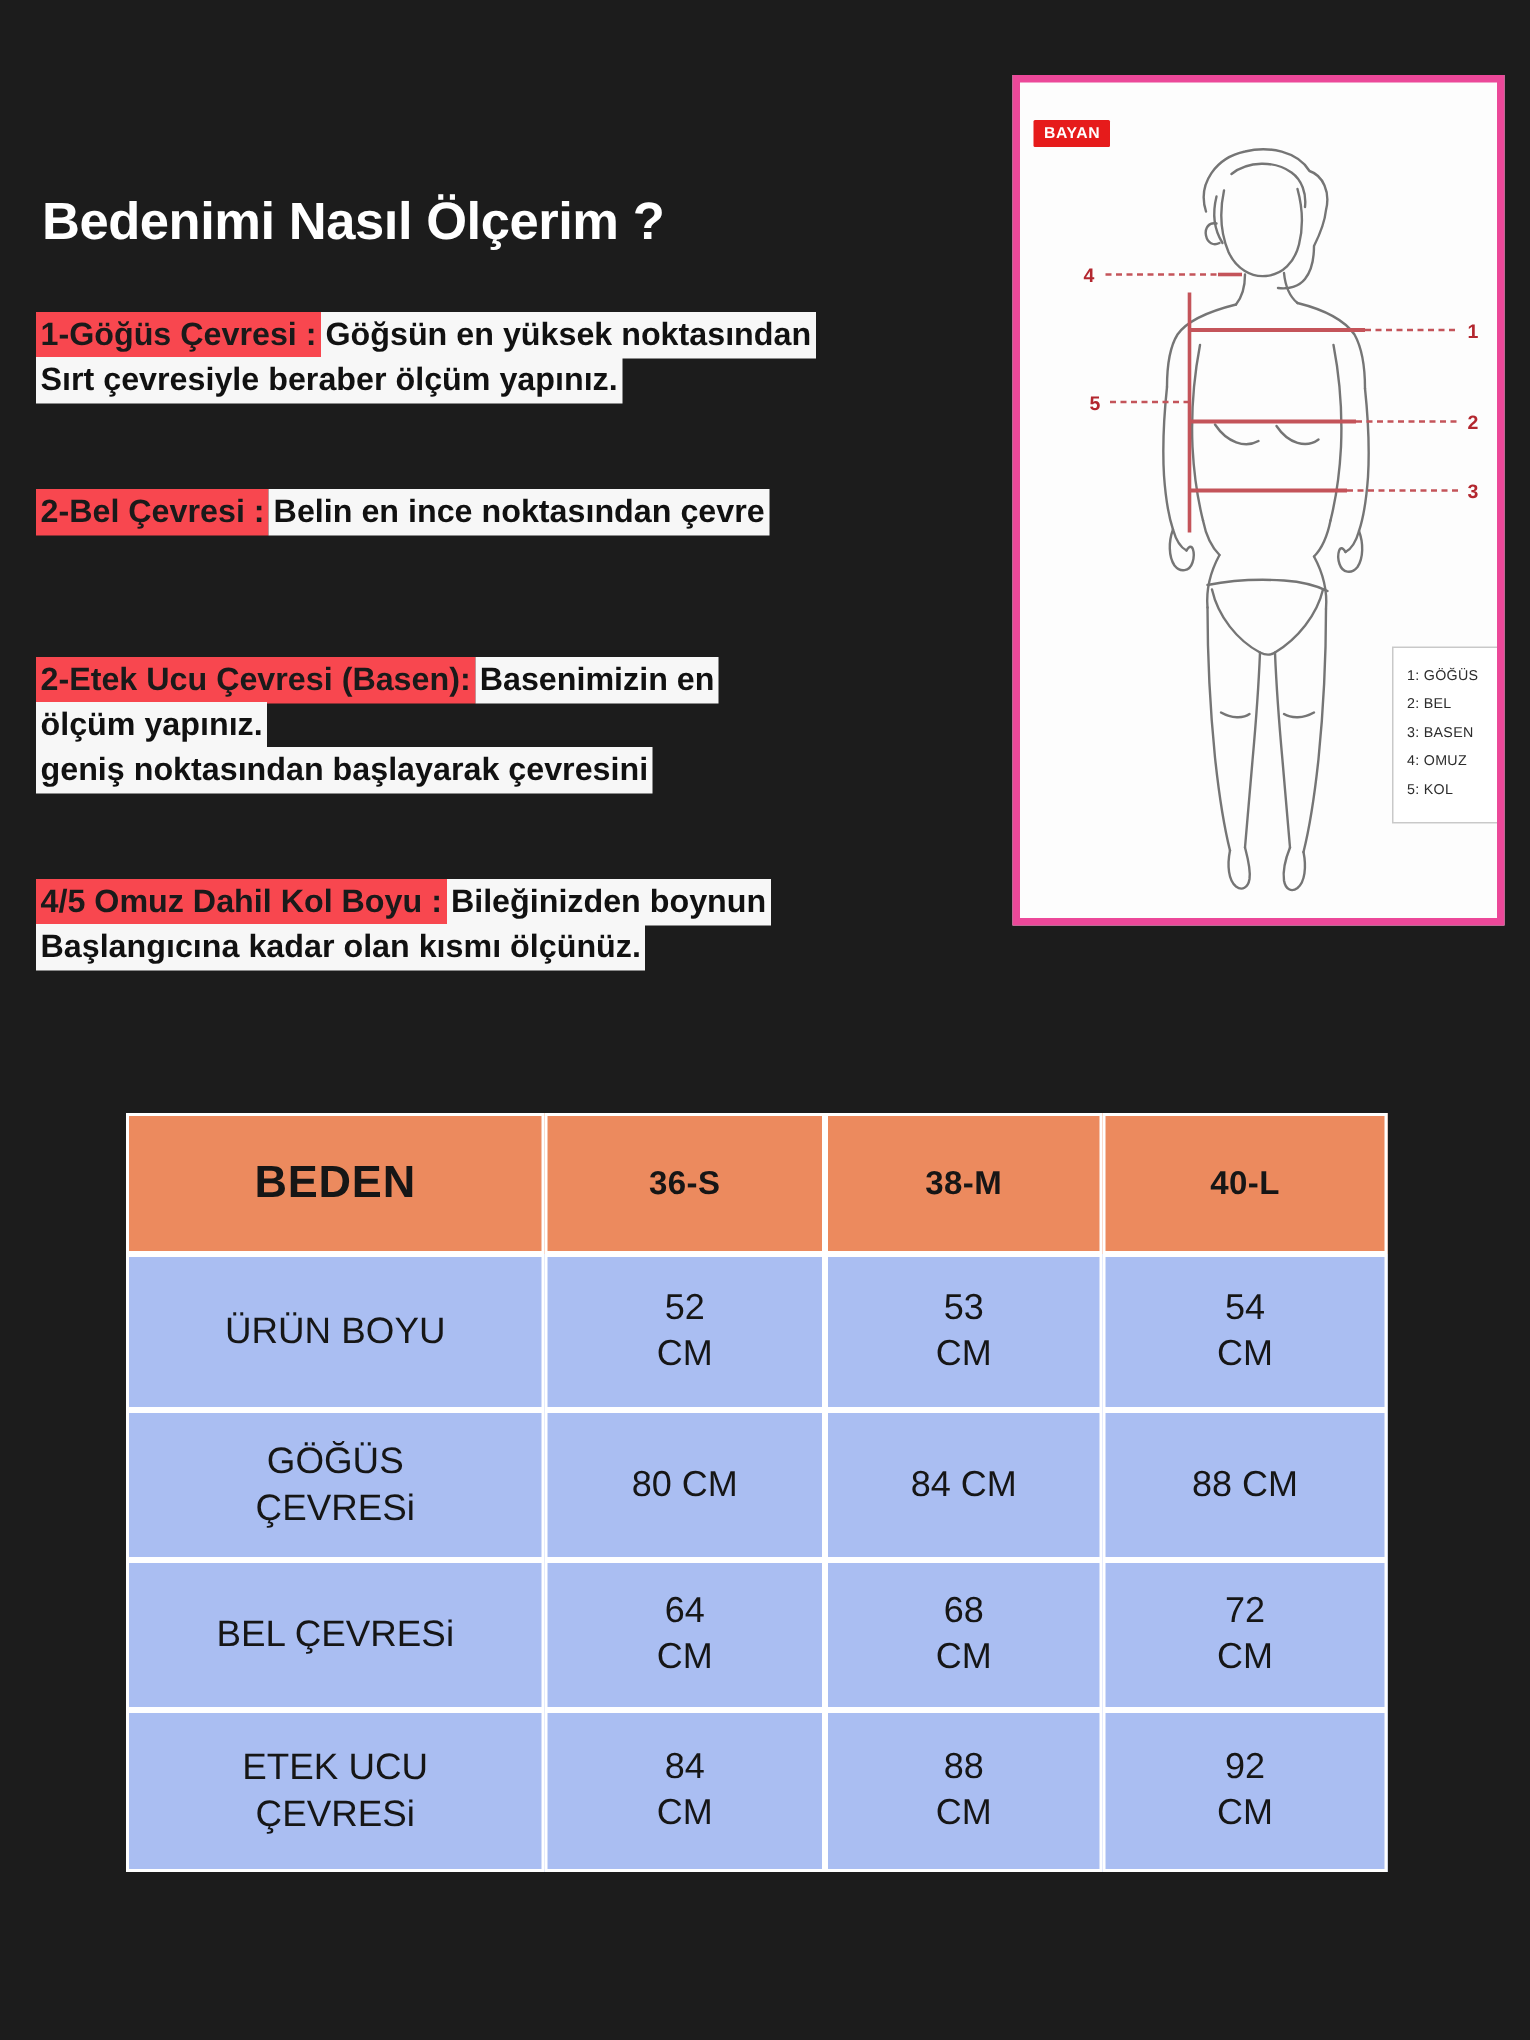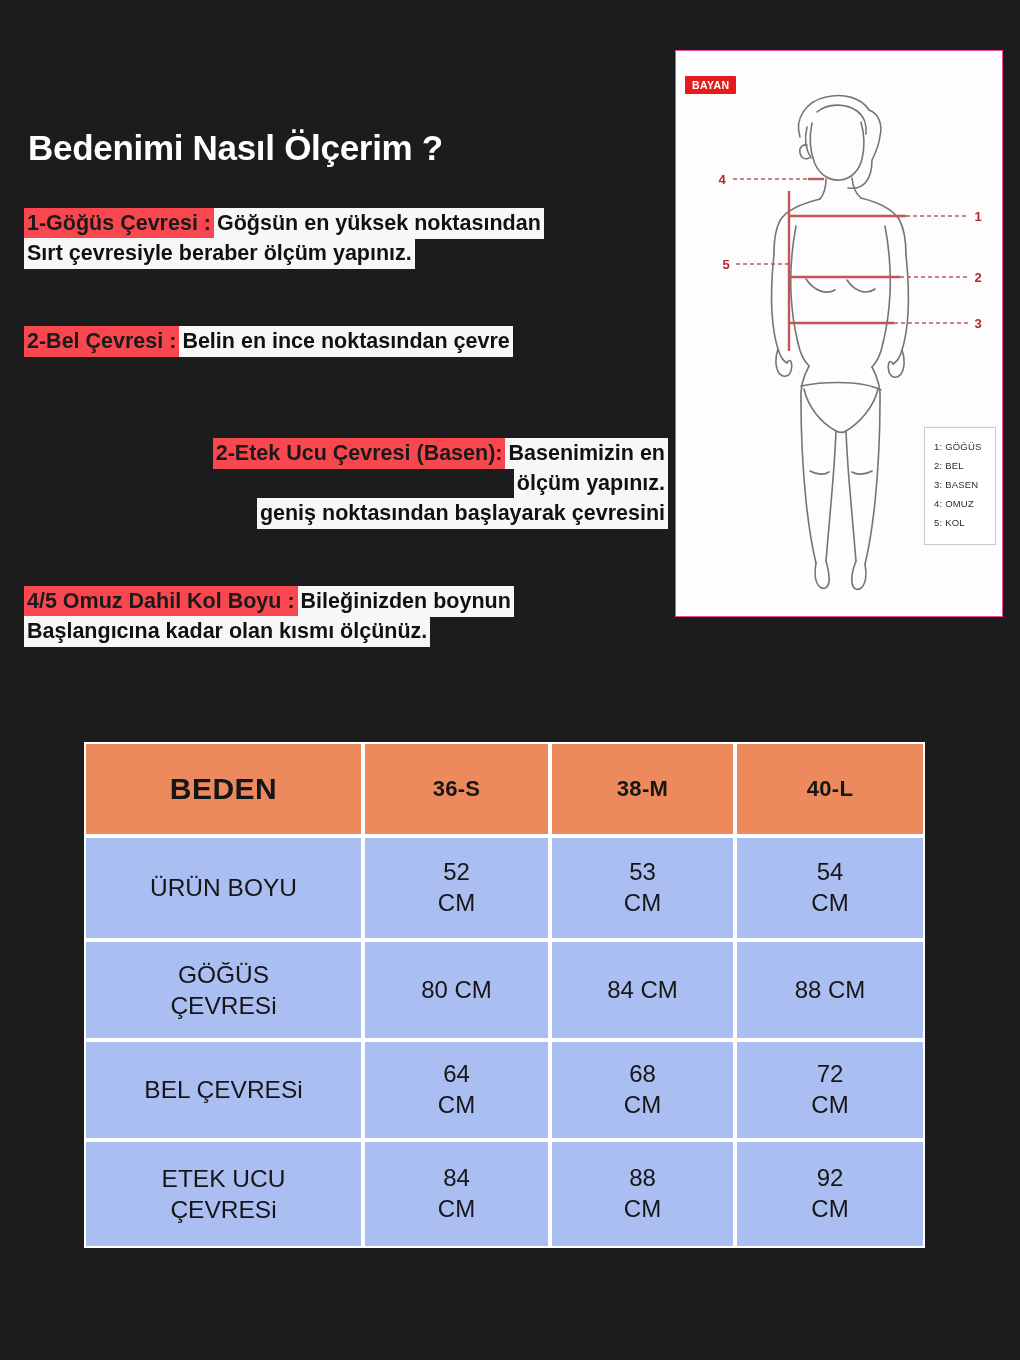--- a/index.html
+++ b/index.html
@@ -58,21 +58,21 @@
   .seg.white { background: #f7f7f7; color: #111111; }
 
   
   #diagram-panel {
     position: absolute;
     left: 675px;
     top: 50px;
     width: 328px;
     height: 567px;
     background: #fdfdfd;
-    border: 1px solid #ec4899;
+    border: 5px solid #ec4899;
     overflow: hidden;
   }
   #bayan-badge {
     position: absolute;
     left: 9px;
     top: 25px;
     background: #e61b1b;
     color: #ffffff;
     font-size: 10.5px;
     font-weight: bold;
@@ -151,21 +151,21 @@
 
   <div id="page-title">Bedenimi Nasıl Ölçerim ?</div>
 
   <div class="instr-block" id="instr-0" style="top:210px;">
       <span class="instr-line"><span class="seg red">1-Göğüs Çevresi :</span><span class="seg white">Göğsün en yüksek noktasından</span></span>
       <span class="instr-line"><span class="seg white">Sırt çevresiyle beraber ölçüm yapınız.</span></span>
     </div>
   <div class="instr-block" id="instr-1" style="top:328px;">
       <span class="instr-line"><span class="seg red">2-Bel Çevresi :</span><span class="seg white">Belin en ince noktasından çevre</span></span>
     </div>
-  <div class="instr-block" id="instr-2" style="top:440px;text-align:right;">
+  <div class="instr-block" id="instr-2" style="top:440px;">
       <span class="instr-line"><span class="seg red">2-Etek Ucu Çevresi (Basen):</span><span class="seg white">Basenimizin en</span></span>
       <span class="instr-line"><span class="seg white">ölçüm yapınız.</span></span>
       <span class="instr-line"><span class="seg white">geniş noktasından başlayarak çevresini</span></span>
     </div>
   <div class="instr-block" id="instr-3" style="top:588px;">
       <span class="instr-line"><span class="seg red">4/5 Omuz Dahil Kol Boyu :</span><span class="seg white">Bileğinizden boynun</span></span>
       <span class="instr-line"><span class="seg white">Başlangıcına kadar olan kısmı ölçünüz.</span></span>
     </div>
 
   <div id="diagram-panel">

